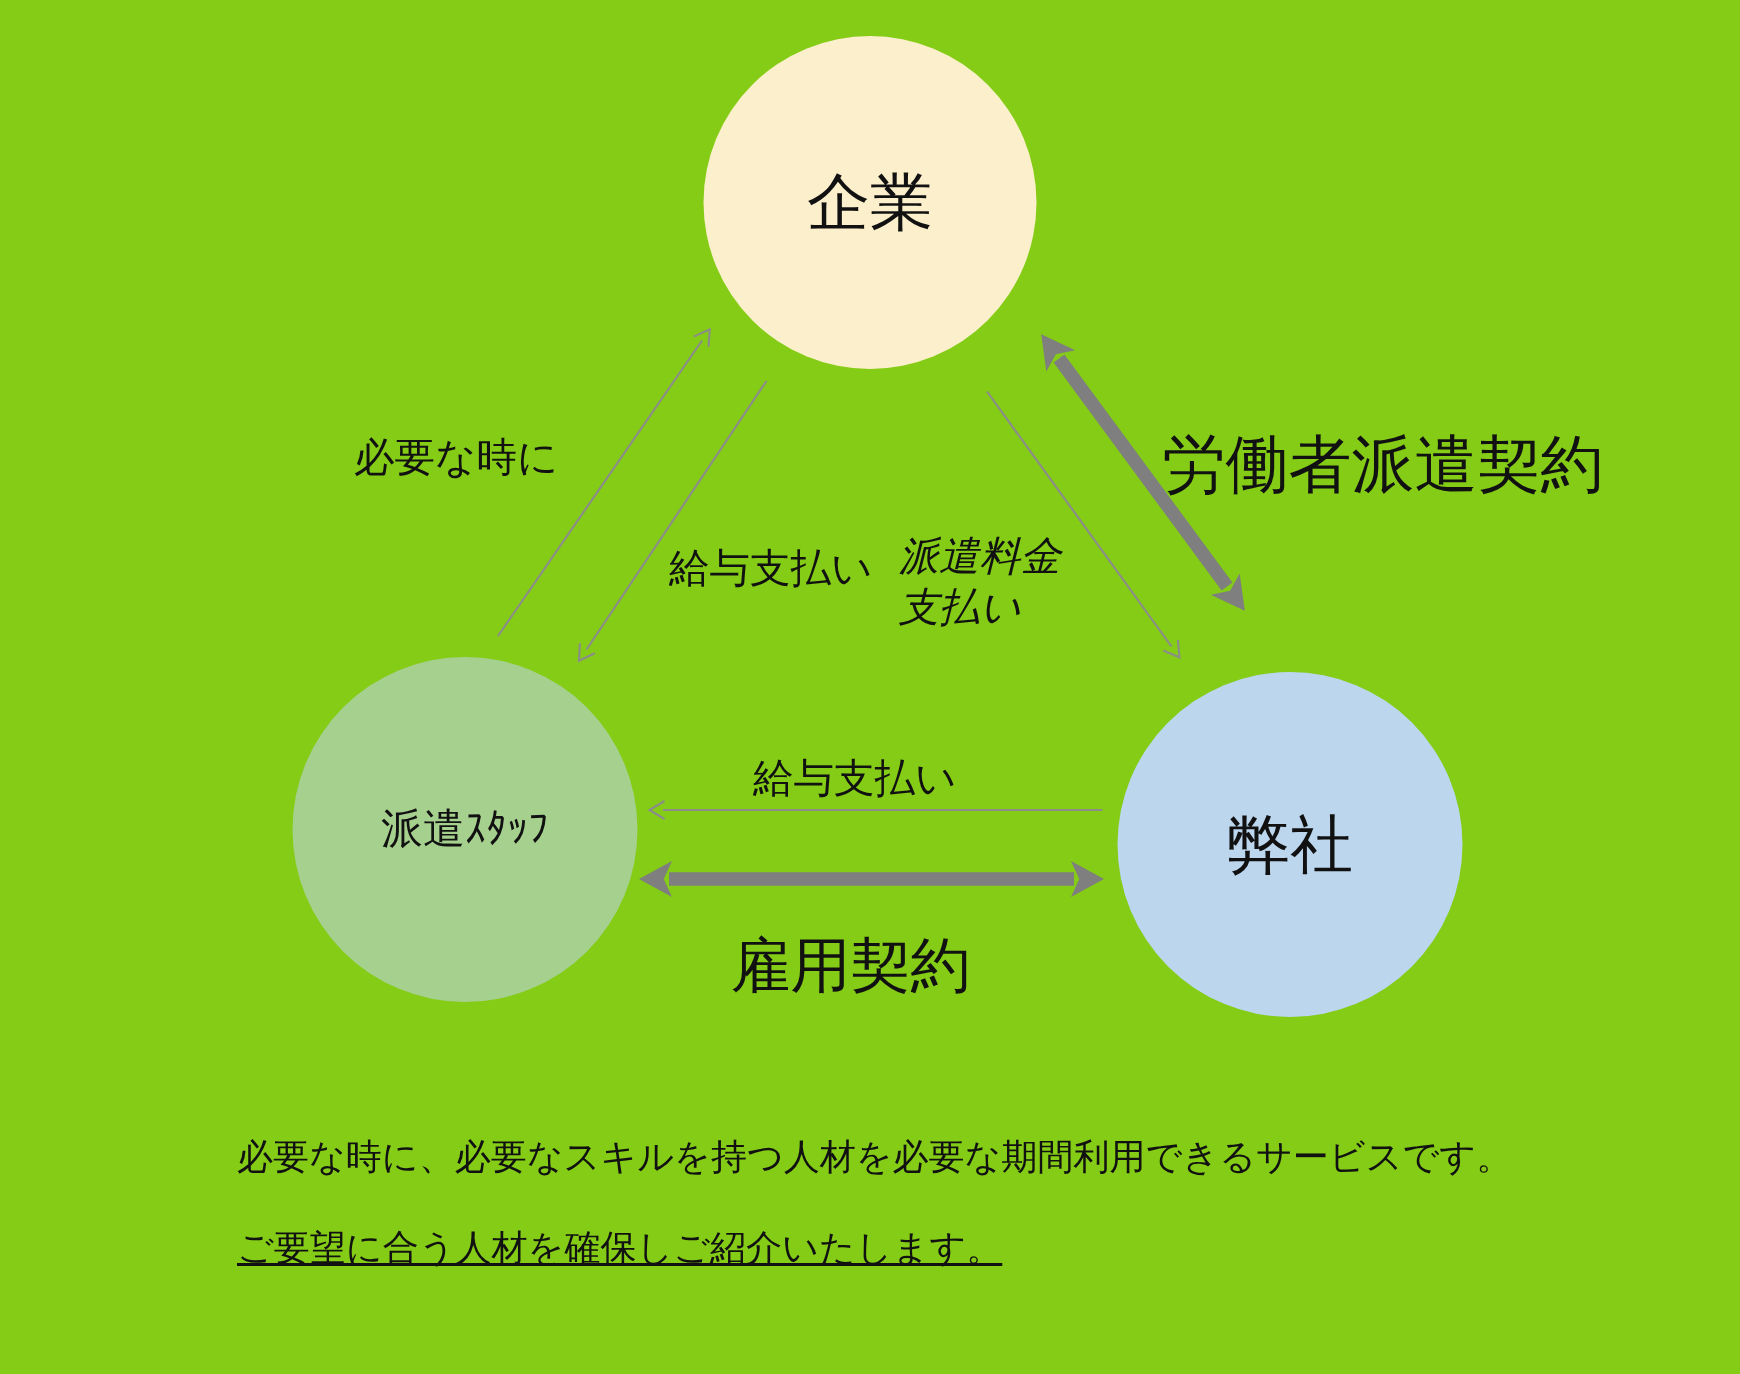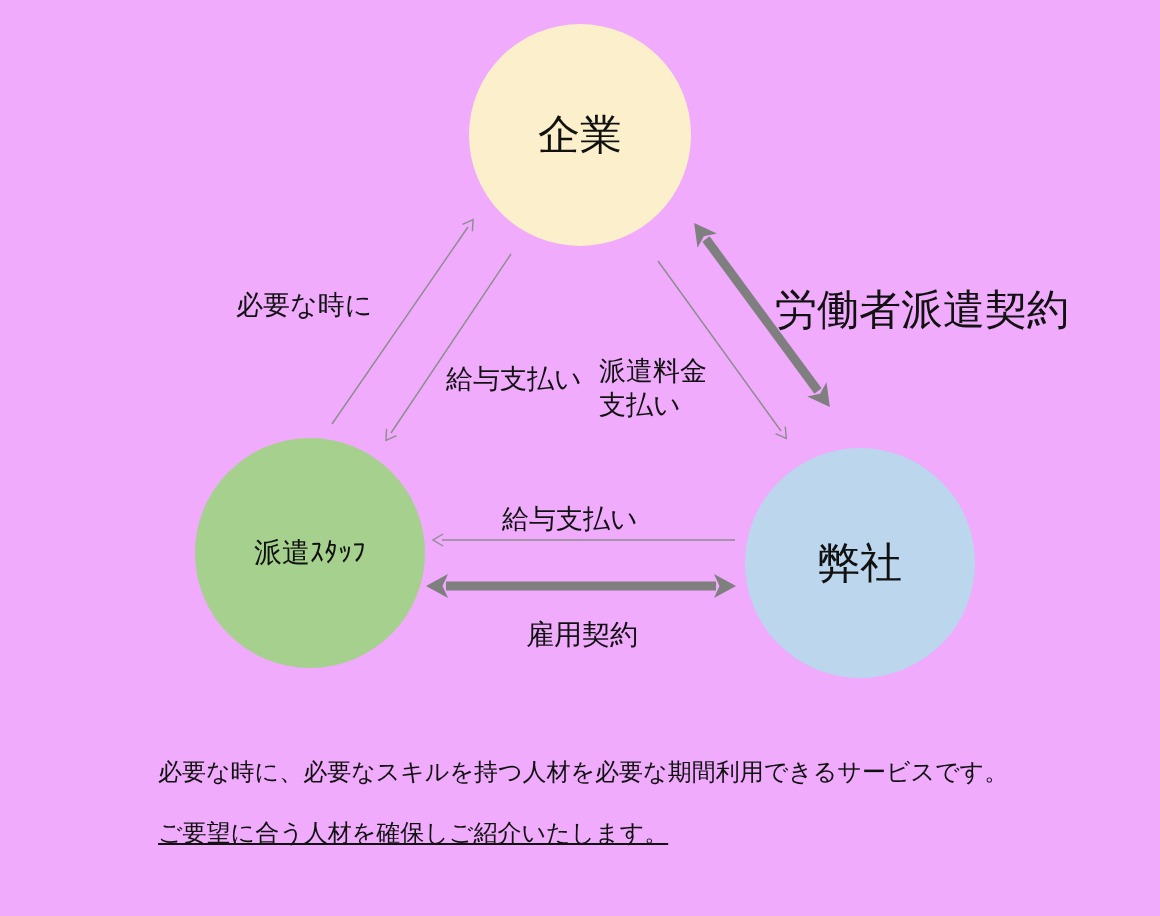--- a/index.html
+++ b/index.html
@@ -6,21 +6,21 @@
     margin: 0;
     padding: 0;
     background: #ffffff;
     font-family: "Liberation Sans", "DejaVu Sans", sans-serif;
     color: #111111;
   }
   .stage {
     position: relative;
     width: 1160px;
     height: 916px;
-    background: #f0abfc;
+    background: #84cc16;
     overflow: hidden;
   }
   .arrows-layer {
     position: absolute;
     left: 0;
     top: 0;
     width: 1160px;
     height: 916px;
     pointer-events: none;
   }
@@ -57,24 +57,24 @@
     color: #111111;
   }
   .edge-label {
     position: absolute;
     color: #111111;
     white-space: nowrap;
   }
   .lbl-labor-provision   { left: 236px; top: 287px; font-size: 27px; }
   .lbl-work-instruction  { left: 446px; top: 361px; font-size: 27px; }
   .lbl-dispatch-fee      { left: 599px; top: 354px; font-size: 27px;
-                           line-height: 34px; white-space: pre-line; }
+                           line-height: 34px; white-space: pre-line; font-style: italic; }
   .lbl-worker-contract   { left: 775px; top: 282px; font-size: 42px; }
   .lbl-salary-payment    { left: 502px; top: 501px; font-size: 27px; }
-  .lbl-employment        { left: 487px; top: 616px; font-size: 28px; margin-left: 39px; }
+  .lbl-employment        { left: 487px; top: 616px; font-size: 40px; }
   .description {
     position: absolute;
     left: 158px;
     top: 760px;
     font-size: 24px;
     line-height: 1;
     color: #111111;
   }
   .description .line { white-space: nowrap; }
   .description .line + .line { margin-top: 37px; text-decoration: underline; }

